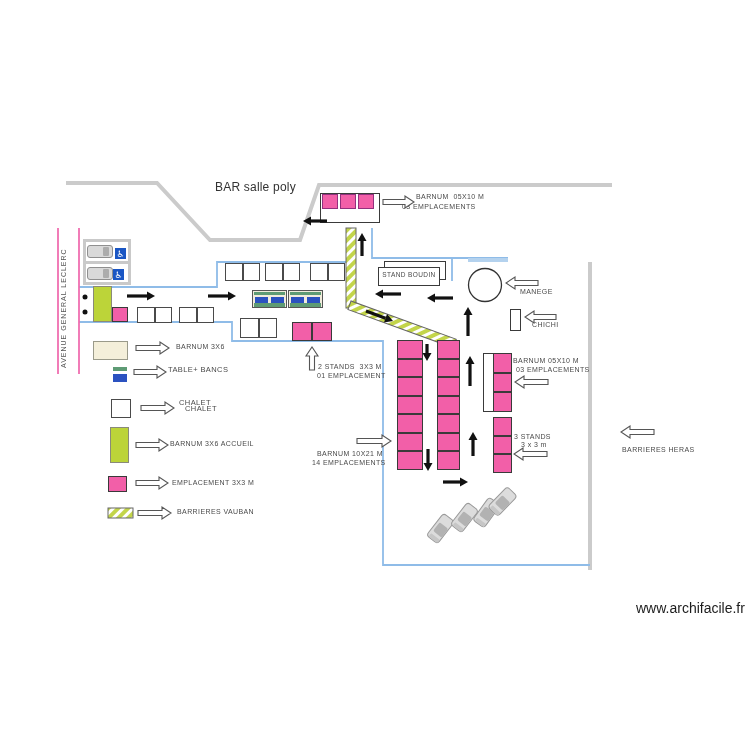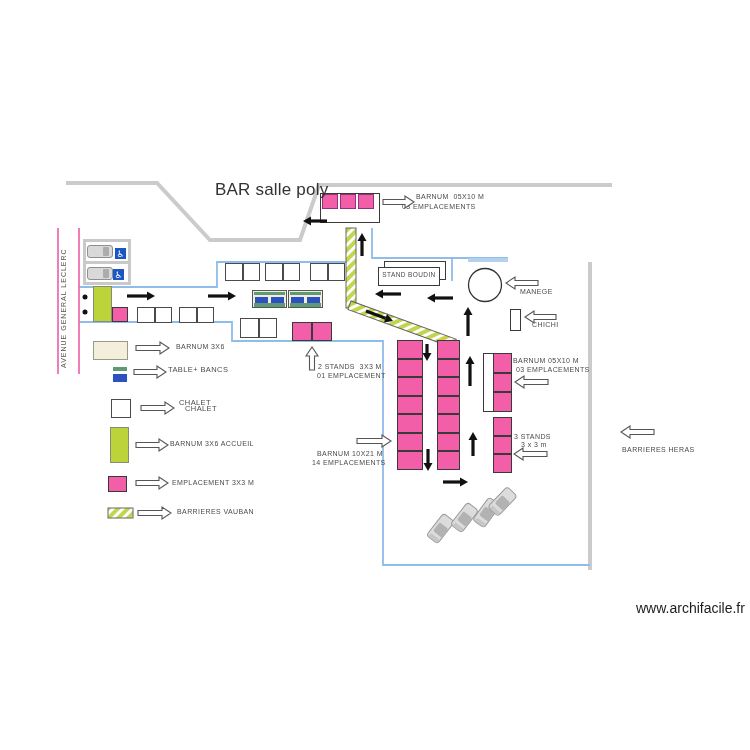--- a/index.html
+++ b/index.html
@@ -18,21 +18,21 @@
   .bar-blue{background:#2B52C0;}
   .parking-outer{background:#fff;border:3px solid #C9C9C9;}
   .gray-fill{background:#C9C9C9;}
   .car-s{background:#D9D9D9;border:1px solid #8f8f8f;border-radius:3px;}
   .car-win{background:#ACACAC;border-radius:1px;}
   .badge-blue{background:#1A56C4;}
   .car-body{background:#DCDCDC;border:1px solid #999;border-radius:4px;}
   .car-body .w1{position:absolute;left:2px;top:9px;width:11px;height:11px;background:#B2B2B2;border-radius:2px;}
   .car-body .w2{position:absolute;left:2px;top:23px;width:11px;height:4px;background:#C6C6C6;border-radius:1px;}
   .lbl{position:absolute;color:#4a4a4a;line-height:1.05;letter-spacing:.4px;white-space:pre;}
-  #plan-title{position:absolute;left:215px;top:180px;font-size:17px;color:#333;letter-spacing:.2px;}
+  #plan-title{position:absolute;left:215px;top:180px;font-size:12px;color:#333;letter-spacing:.2px;}
   #street{position:absolute;left:60px;top:240px;height:128px;font-size:7px;color:#555;
     letter-spacing:1px;writing-mode:vertical-rl;transform:rotate(180deg);white-space:nowrap;}
   #watermark{position:absolute;left:636px;top:600px;font-size:14px;color:#1c1c1c;}
 </style>
 </head>
 <body>
 
 <div id="canvas">
   <svg id="svg-bg" class="layer" width="750" height="750">
     <defs>

